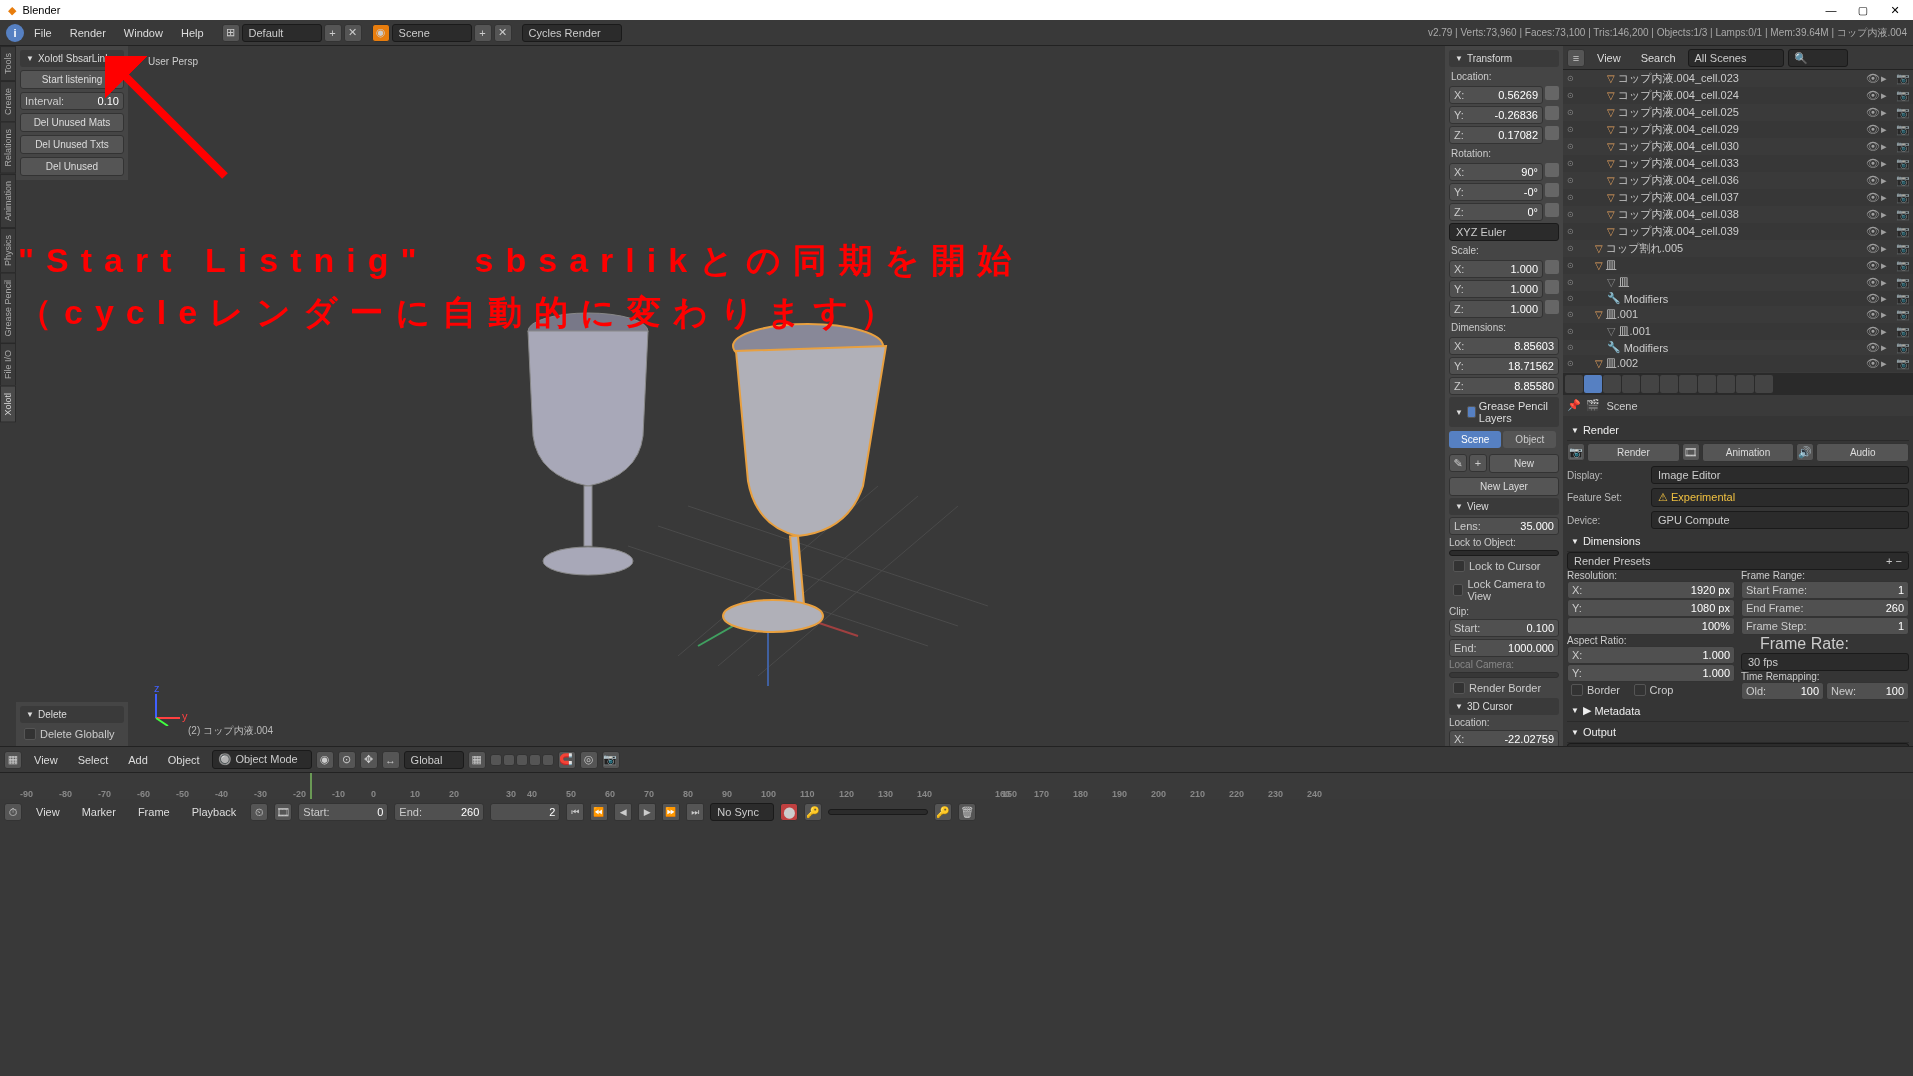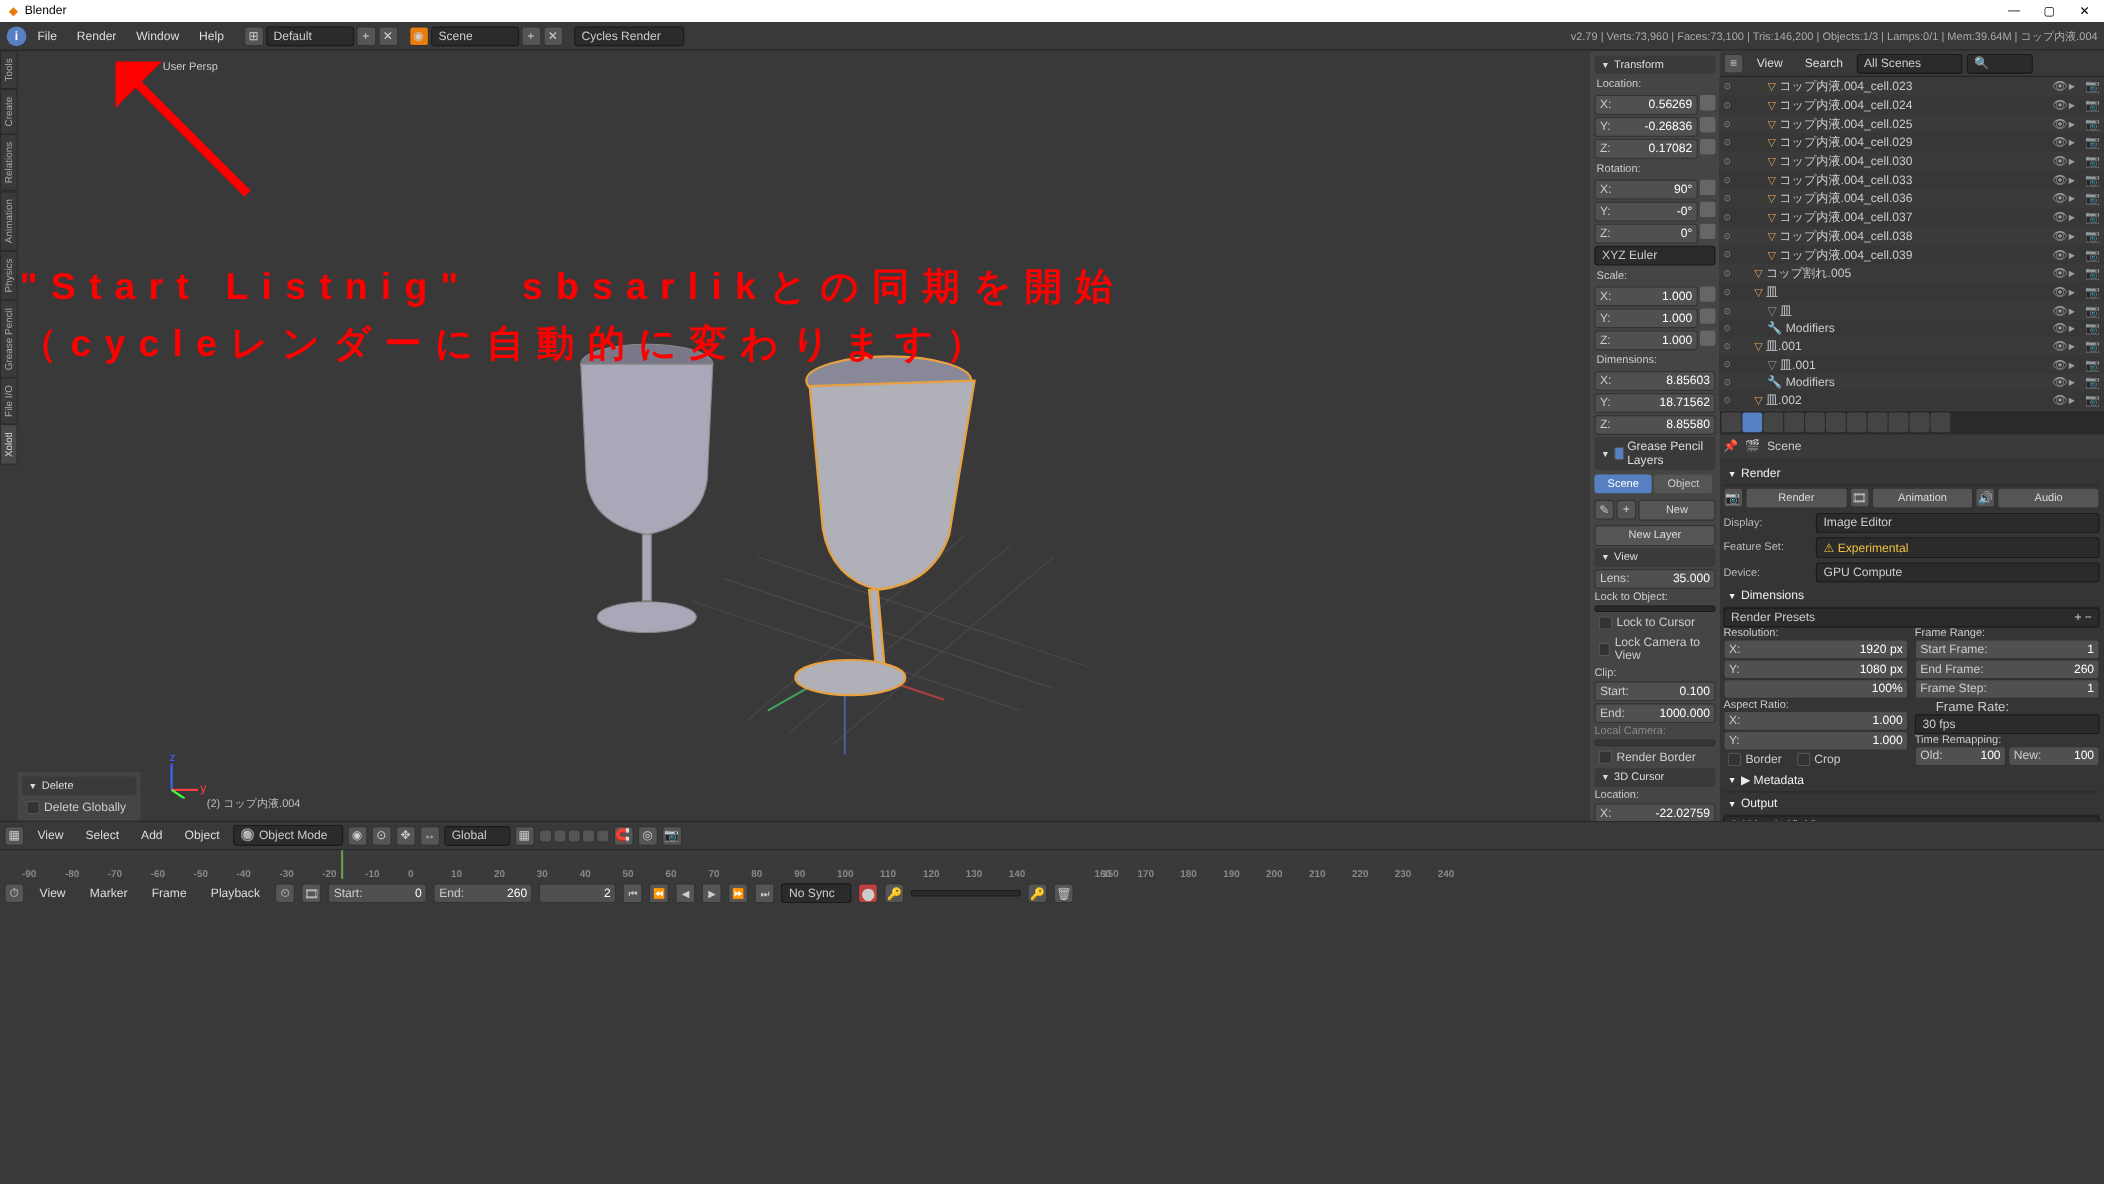--- a/index.html
+++ b/index.html
@@ -111,20 +111,31 @@
     <div class="vtab">Create</div>
     <div class="vtab">Relations</div>
     <div class="vtab">Animation</div>
     <div class="vtab">Physics</div>
     <div class="vtab">Grease Pencil</div>
     <div class="vtab">File I/O</div>
     <div class="vtab active">Xolotl</div>
   </div>
 
   <div style="width:112px; display:flex; flex-direction:column;">
+    <div class="tool-panel">
+      <div class="panel-header">Xolotl SbsarLink</div>
+      <div class="tool-btn">Start listening</div>
+      <div class="num-field">
+        <span class="label">Interval:</span>
+        <span class="val">0.10</span>
+      </div>
+      <div class="tool-btn">Del Unused Mats</div>
+      <div class="tool-btn">Del Unused Txts</div>
+      <div class="tool-btn">Del Unused</div>
+    </div>
     <div style="flex:1;"></div>
     <div class="tool-panel">
       <div class="panel-header">Delete</div>
       <div class="checkbox-row">
         <span class="checkbox"></span>
         <span>Delete Globally</span>
       </div>
     </div>
   </div>
 
@@ -592,21 +603,21 @@
               <span class="val">1</span>
             </div>
           <div class="num-field">
               <span class="label">End Frame:</span>
               <span class="val">260</span>
             </div>
           <div class="num-field">
               <span class="label">Frame Step:</span>
               <span class="val">1</span>
             </div>
-          <div style="font-size:12px;padding-left:19px;">Frame Rate:</div>
+          <div style="font-size:16px;padding-left:19px;">Frame Rate:</div>
           <div class="dropdown">30 fps</div>
           <div style="font-size:10px;">Time Remapping:</div>
           <div style="display:flex; gap:2px;">
             <div class="num-field" style="flex:1;">
                 <span class="label">Old:</span>
                 <span class="val">100</span>
               </div>
             <div class="num-field" style="flex:1;">
                 <span class="label">New:</span>
                 <span class="val">100</span>
@@ -655,21 +666,21 @@
       <span class="tick" style="left: 98px;">-70</span>
       <span class="tick" style="left: 137px;">-60</span>
       <span class="tick" style="left: 176px;">-50</span>
       <span class="tick" style="left: 215px;">-40</span>
       <span class="tick" style="left: 254px;">-30</span>
       <span class="tick" style="left: 293px;">-20</span>
       <span class="tick" style="left: 332px;">-10</span>
       <span class="tick" style="left: 371px;">0</span>
       <span class="tick" style="left: 410px;">10</span>
       <span class="tick" style="left: 449px;">20</span>
-      <span class="tick" style="left: 488px;">30</span>
+      <span class="tick" style="left: 506px;">30</span>
       <span class="tick" style="left: 527px;">40</span>
       <span class="tick" style="left: 566px;">50</span>
       <span class="tick" style="left: 605px;">60</span>
       <span class="tick" style="left: 644px;">70</span>
       <span class="tick" style="left: 683px;">80</span>
       <span class="tick" style="left: 722px;">90</span>
       <span class="tick" style="left: 761px;">100</span>
       <span class="tick" style="left: 800px;">110</span>
       <span class="tick" style="left: 839px;">120</span>
       <span class="tick" style="left: 878px;">130</span>

